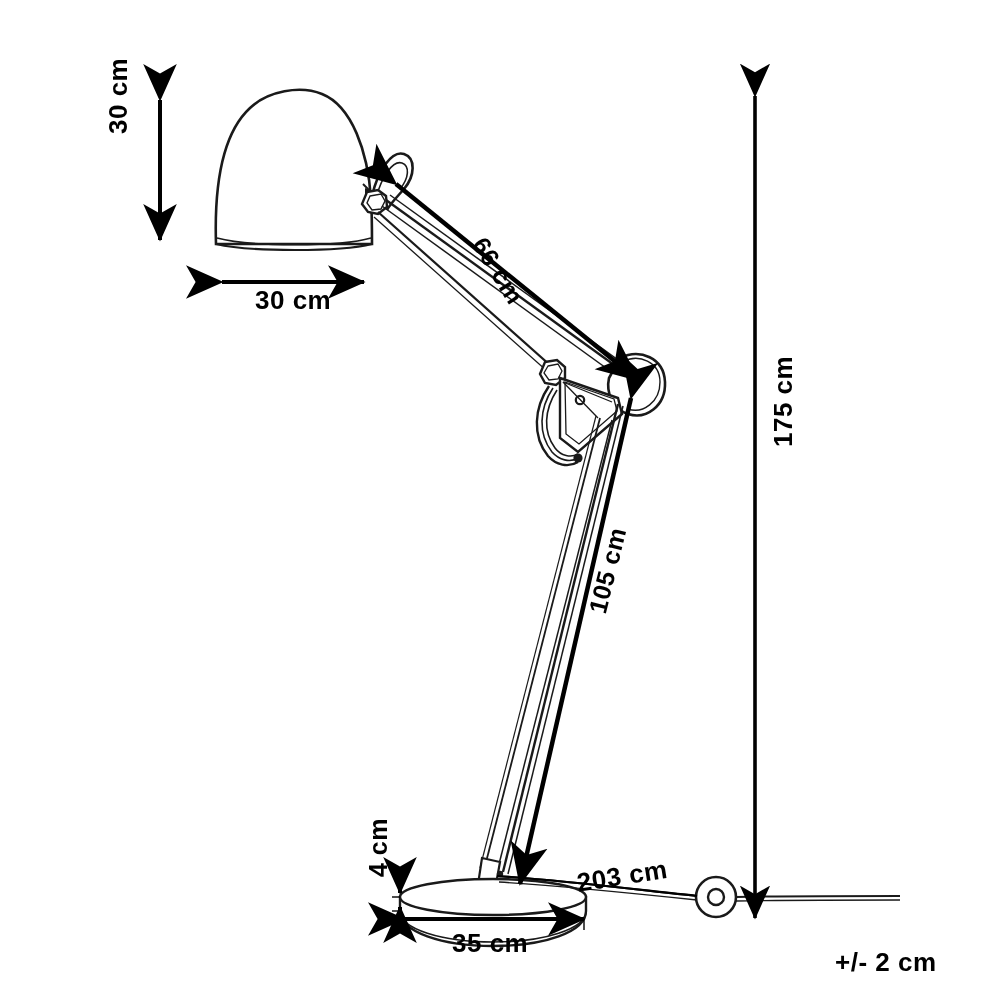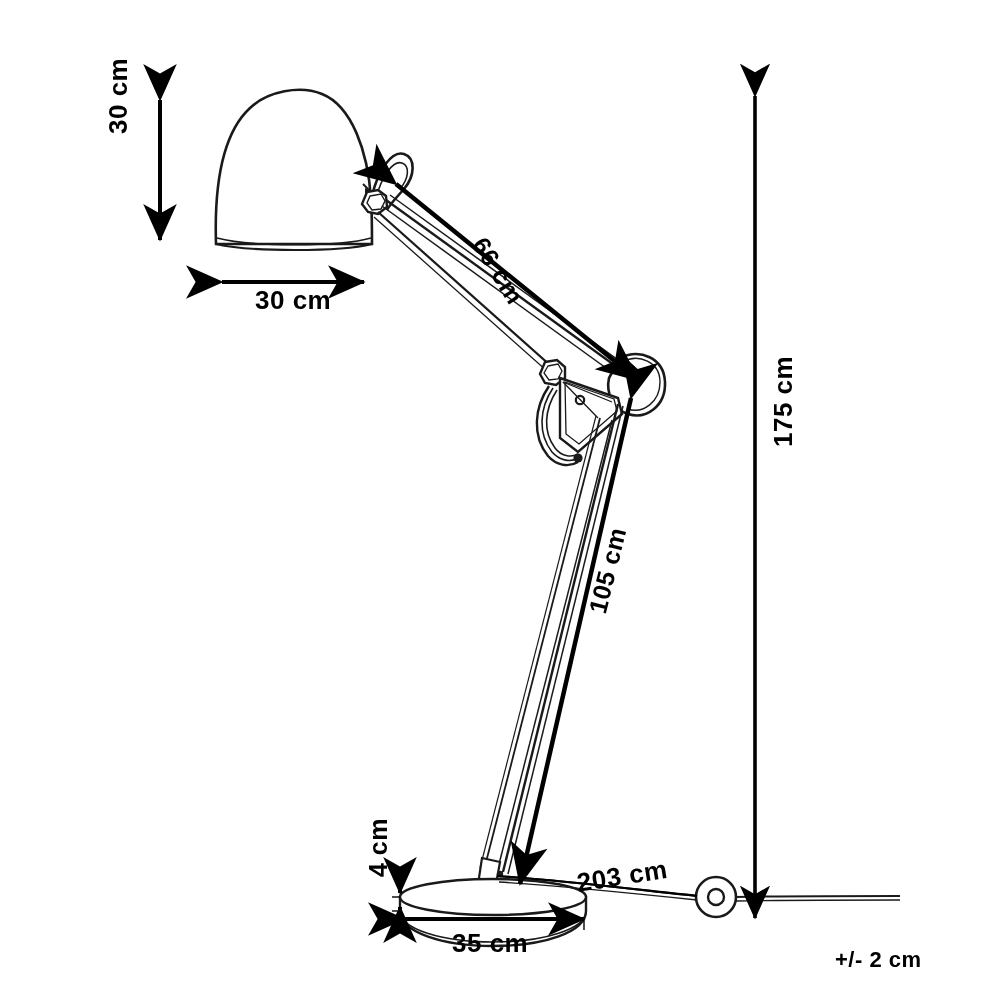--- a/index.html
+++ b/index.html
@@ -34,21 +34,21 @@
     letter-spacing: 0.5px;
   }
   .lbl-30h   { left: 255px; top: 287px; font-size: 26px; }
   .lbl-30v   { left: 105px; top: 134px; font-size: 26px; transform: rotate(-90deg); transform-origin: left top; }
   .lbl-66    { left: 489px; top: 233px; font-size: 25px; transform: rotate(58deg); transform-origin: left top; }
   .lbl-105   { left: 585px; top: 610px; font-size: 25px; transform: rotate(-76deg); transform-origin: left top; }
   .lbl-175   { left: 770px; top: 447px; font-size: 26px; transform: rotate(-90deg); transform-origin: left top; }
   .lbl-203   { left: 575px; top: 870px; font-size: 26px; transform: rotate(-9deg); transform-origin: left top; }
   .lbl-35    { left: 452px; top: 930px; font-size: 26px; }
   .lbl-4     { left: 366px; top: 877px; font-size: 25px; transform: rotate(-90deg); transform-origin: left top; }
-  .lbl-tol   { left: 835px; top: 949px; font-size: 22px; }
+  .lbl-tol   { left: 835px; top: 949px; font-size: 26px; }
 </style>
 </head>
 <body>
 
 <div id="canvas">
 
   <svg class="layer" viewBox="0 0 1000 1000">
     <defs>
       <marker id="ah" markerWidth="9" markerHeight="9" refX="8.2" refY="4.5" orient="auto" markerUnits="strokeWidth">
         <path d="M0,0.6 L8.6,4.5 L0,8.4 L2.2,4.5 Z" fill="#000"></path>

